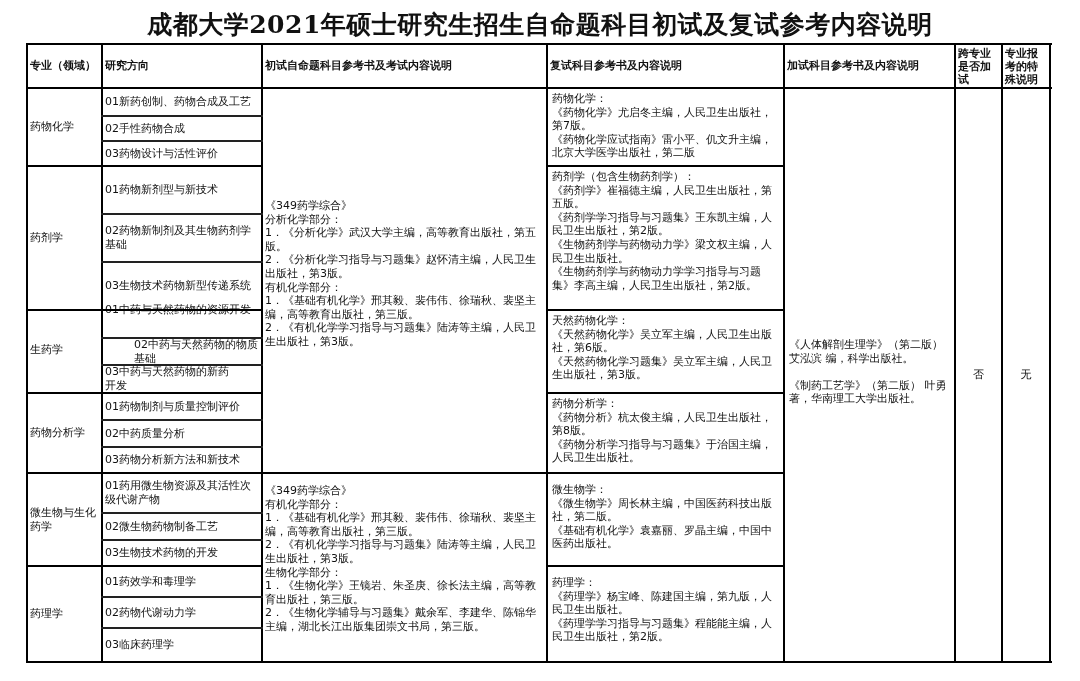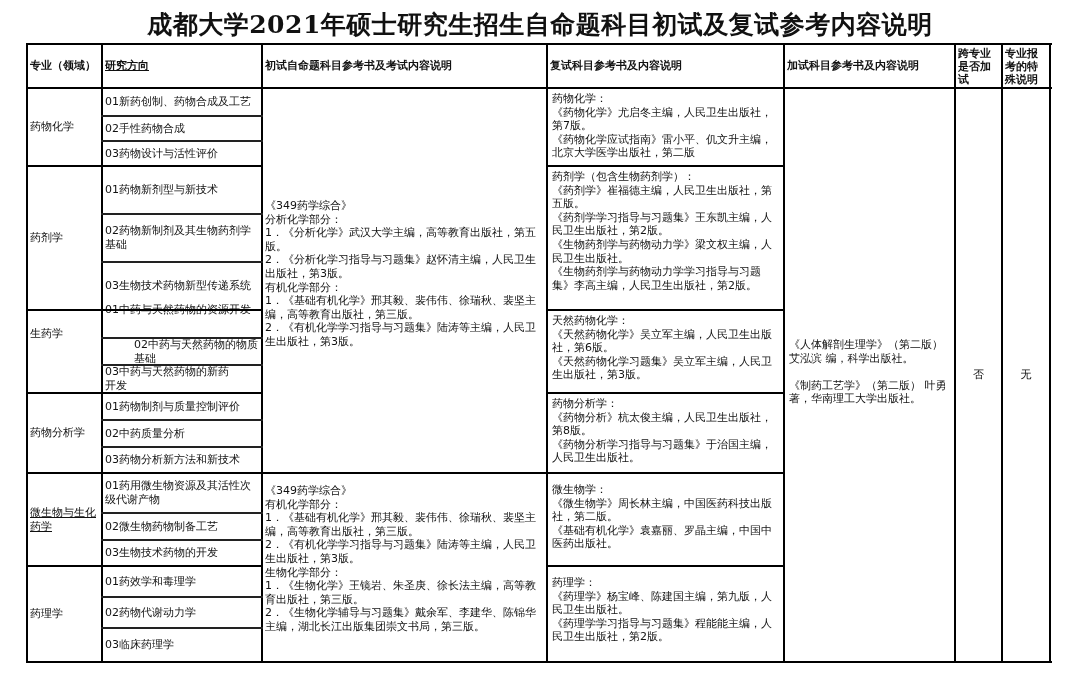--- a/index.html
+++ b/index.html
@@ -16,32 +16,32 @@
   .v { width: 2px; }
   .thin { background: #222; }
   .ml { white-space: pre-line; }
 </style>
 </head>
 <body>
 
 <div class="title">成都大学2021年硕士研究生招生自命题科目初试及复试参考内容说明</div>
 
 <div class="cell hd" style="left:27px;top:44px;width:75px;height:44px;">专业（领域）</div>
-<div class="cell hd" style="left:102px;top:44px;width:160px;height:44px;text-decoration:underline;">研究方向</div>
+<div class="cell hd" style="left:102px;top:44px;width:160px;height:44px;">研究方向</div>
 <div class="cell hd" style="left:262px;top:44px;width:285px;height:44px;">初试自命题科目参考书及考试内容说明</div>
 <div class="cell hd" style="left:547px;top:44px;width:237px;height:44px;">复试科目参考书及内容说明</div>
 <div class="cell hd" style="left:784px;top:44px;width:171px;height:44px;">加试科目参考书及内容说明</div>
 <div class="cell hd" style="left:955px;top:44px;width:47px;height:44px;line-height:13px;">跨专业是否加试</div>
 <div class="cell hd" style="left:1002px;top:44px;width:48px;height:44px;line-height:13px;">专业报考的特殊说明</div>
 
 <div class="cell mid" style="left:27px;top:88px;width:75px;height:78px;">药物化学</div>
 <div class="cell mid" style="left:27px;top:166px;width:75px;height:144px;">药剂学</div>
-<div class="cell mid" style="left:27px;top:292px;width:52px;height:83px;">生药学</div>
+<div class="cell mid" style="left:27px;top:308px;width:52px;height:83px;">生药学</div>
 <div class="cell mid" style="left:27px;top:393px;width:74px;height:80px;">药物分析学</div>
-<div class="cell mid" style="left:27px;top:473px;width:75px;height:93px;text-decoration:underline;">微生物与生化药学</div>
+<div class="cell mid" style="left:27px;top:473px;width:75px;height:93px;">微生物与生化药学</div>
 <div class="cell mid" style="left:27px;top:566px;width:75px;height:96px;">药理学</div>
 
 <div class="cell mid" style="left:102px;top:88px;width:160px;height:28px;">01新药创制、药物合成及工艺</div>
 <div class="cell mid" style="left:102px;top:116px;width:160px;height:25px;">02手性药物合成</div>
 <div class="cell mid" style="left:102px;top:141px;width:160px;height:25px;">03药物设计与活性评价</div>
 
 <div class="cell mid" style="left:102px;top:166px;width:160px;height:48px;">01药物新剂型与新技术</div>
 <div class="cell mid" style="left:102px;top:214px;width:160px;height:48px;">02药物新制剂及其生物药剂学基础</div>
 <div class="cell mid" style="left:102px;top:262px;width:160px;height:48px;">03生物技术药物新型传递系统</div>
 

